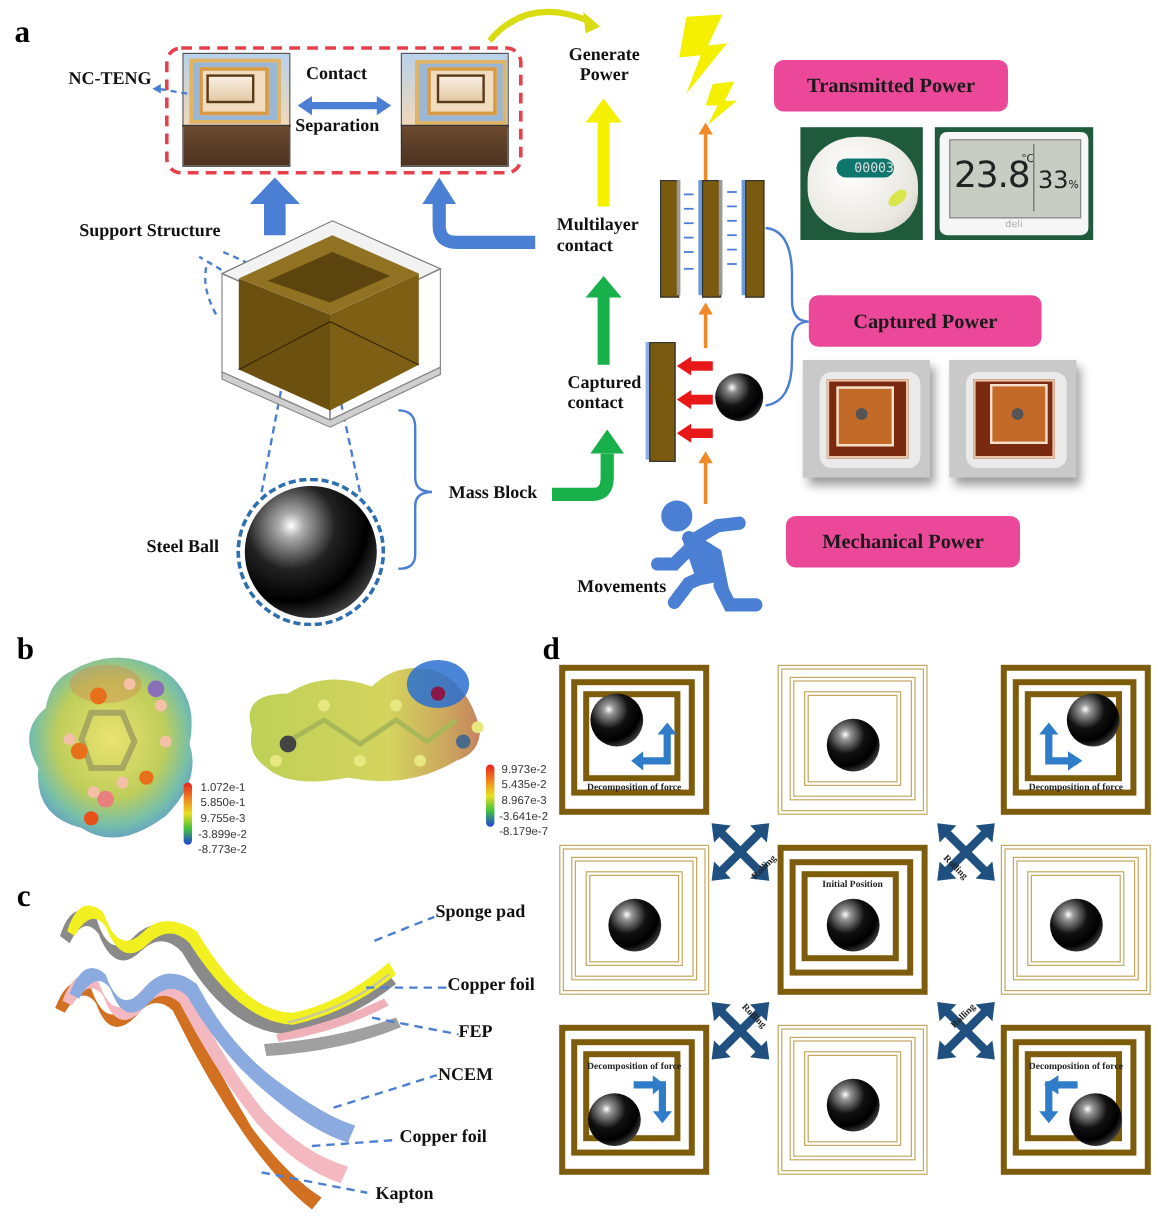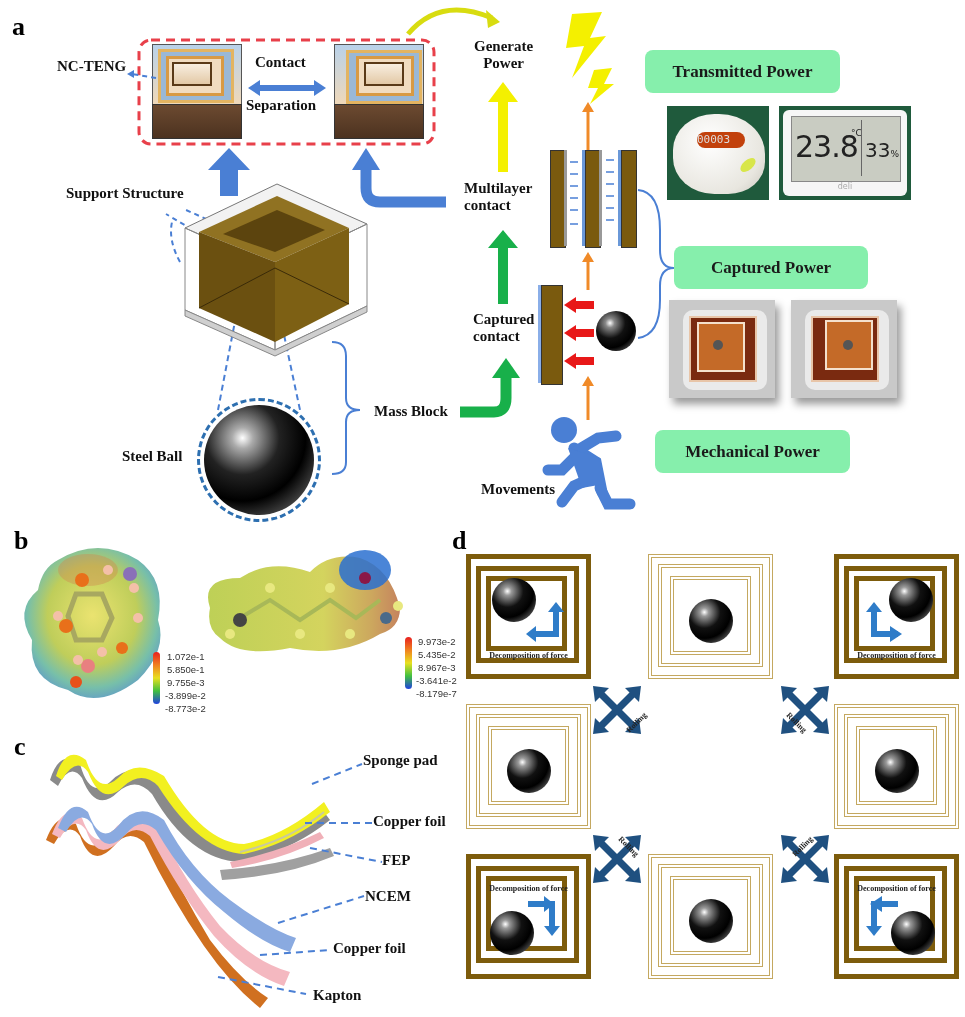--- a/index.html
+++ b/index.html
@@ -1,20 +1,20 @@
 <!DOCTYPE html>
 <html><head>
 <meta charset="utf-8">
 <style>
   html,body{margin:0;padding:0;background:#fff;}
   body{width:965px;height:1017px;position:relative;overflow:hidden;font-family:"Liberation Serif","DejaVu Serif",serif;}
   .abs{position:absolute;}
   .lbl{position:absolute;font-weight:bold;color:#111;font-size:15px;line-height:1.15;white-space:nowrap;}
   .panel-letter{position:absolute;font-weight:bold;font-size:26px;color:#000;}
-  .orange-box{position:absolute;background:#86efac;border-radius:8px;color:#1a1a1a;font-weight:bold;font-size:17px;display:flex;align-items:center;justify-content:center;}
+  .orange-box{position:absolute;background:#ec4899;border-radius:8px;color:#1a1a1a;font-weight:bold;font-size:17px;display:flex;align-items:center;justify-content:center;}
   svg{position:absolute;overflow:visible;}
   .legend-txt{font-family:"Liberation Sans","DejaVu Sans",sans-serif;font-size:9.5px;color:#333;position:absolute;white-space:nowrap;line-height:12px;}
   .cell-cap{font-size:8px;font-weight:bold;color:#222;}
 </style>
 </head>
 <body>
 
 <div class="panel-letter" style="left:12px;top:12px;">a</div>
 
 <svg width="965" height="1017" style="left:0;top:0;pointer-events:none;">
@@ -181,21 +181,21 @@
   </g>
   <polygon points="30,36 62,46 66,72 44,76" fill="#4a7fd4"></polygon>
 </svg>
 
 <div class="orange-box" style="left:645px;top:50px;width:195px;height:43px;">Transmitted Power</div>
 <div class="orange-box" style="left:674px;top:246px;width:194px;height:43px;">Captured Power</div>
 <div class="orange-box" style="left:655px;top:430px;width:195px;height:43px;">Mechanical Power</div>
 
 <div class="abs" style="left:667px;top:106px;width:102px;height:94px;background:#1f5a3c;overflow:hidden;">
   <div style="position:absolute;left:6px;top:8px;width:92px;height:80px;border-radius:45% 50% 40% 45%;background:radial-gradient(circle at 40% 35%,#fff,#e8e6df 70%,#c8c5bc);"></div>
-  <div style="position:absolute;left:30px;top:26px;width:48px;height:16px;border-radius:8px;background:#c2410c;color:#ddd;font-family:'DejaVu Sans Mono',monospace;font-size:11px;text-align:left;line-height:16px;">00003</div>
+  <div style="position:absolute;left:30px;top:26px;width:48px;height:16px;border-radius:8px;background:#0f766e;color:#ddd;font-family:'DejaVu Sans Mono',monospace;font-size:11px;text-align:right;line-height:16px;">00003</div>
   <div style="position:absolute;left:72px;top:54px;width:18px;height:10px;border-radius:50%;background:#d8e64a;transform:rotate(-40deg);"></div>
 </div>
 
 <div class="abs" style="left:779px;top:106px;width:132px;height:94px;background:#1f5a3c;">
   <div style="position:absolute;left:4px;top:4px;width:124px;height:86px;background:#f6f6f6;border-radius:6px;"></div>
   <div style="position:absolute;left:12px;top:10px;width:108px;height:64px;background:#c9ccc2;border:1px solid #888;"></div>
   <div style="position:absolute;left:16px;top:24px;font-family:'DejaVu Sans',sans-serif;font-size:30px;color:#222;line-height:34px;letter-spacing:-1px;">
     <span>23.8</span>
   </div>
   <div style="position:absolute;left:72px;top:22px;font-family:'DejaVu Sans',sans-serif;font-size:9px;color:#222;">°C</div>
@@ -356,20 +356,27 @@
         <polygon points="-2,8 6,-2 14,8" fill="#2f7cc8"></polygon>
         <polygon points="22,22 34,30 22,38" fill="#2f7cc8"></polygon>
       </svg>
     </div>
     <div style="position: absolute; left: 0px; top: 150px; width: 125px; height: 125px;">
       <div style="position: absolute; left: 0px; top: 0px; width: 125px; height: 125px; box-sizing: border-box; border: 4px double rgb(196, 168, 96); background: rgb(255, 255, 255);"></div>
       <div style="position: absolute; left: 10px; top: 10px; width: 105px; height: 103px; box-sizing: border-box; border: 4px double rgb(196, 168, 96); background: rgb(255, 255, 255);"></div>
       <div style="position: absolute; left: 22px; top: 22px; width: 81px; height: 79px; box-sizing: border-box; border: 4px double rgb(196, 168, 96); background: rgb(255, 255, 255);"></div>
       <div style="position: absolute; left: 40.5px; top: 44.5px; width: 44px; height: 44px; border-radius: 50%; background: radial-gradient(circle at 35% 30%, rgb(255, 255, 255) 0%, rgb(153, 153, 153) 10%, rgb(17, 17, 17) 38%, rgb(0, 0, 0) 62%, rgb(136, 136, 136) 95%);"></div>
     </div>
+    <div style="position: absolute; left: 182px; top: 150px; width: 125px; height: 125px;">
+      <div style="position: absolute; left: 0px; top: 0px; width: 125px; height: 125px; box-sizing: border-box; border: 5px solid rgb(125, 92, 12); background: rgb(255, 255, 255);"></div>
+      <div style="position: absolute; left: 10px; top: 12px; width: 103px; height: 97px; box-sizing: border-box; border: 5px solid rgb(125, 92, 12); background: rgb(255, 255, 255);"></div>
+      <div style="position: absolute; left: 20px; top: 22px; width: 81px; height: 75px; box-sizing: border-box; border: 5px solid rgb(125, 92, 12); background: rgb(255, 255, 255);"></div>
+      <div style="position: absolute; left: 40.5px; top: 44.5px; width: 44px; height: 44px; border-radius: 50%; background: radial-gradient(circle at 35% 30%, rgb(255, 255, 255) 0%, rgb(153, 153, 153) 10%, rgb(17, 17, 17) 38%, rgb(0, 0, 0) 62%, rgb(136, 136, 136) 95%);"></div>
+      <div class="cell-cap" style="position: absolute; left: 0px; width: 125px; text-align: center; top: 28px; white-space: nowrap;">Initial Position</div>
+    </div>
     <div style="position: absolute; left: 368px; top: 150px; width: 125px; height: 125px;">
       <div style="position: absolute; left: 0px; top: 0px; width: 125px; height: 125px; box-sizing: border-box; border: 4px double rgb(196, 168, 96); background: rgb(255, 255, 255);"></div>
       <div style="position: absolute; left: 10px; top: 10px; width: 105px; height: 103px; box-sizing: border-box; border: 4px double rgb(196, 168, 96); background: rgb(255, 255, 255);"></div>
       <div style="position: absolute; left: 22px; top: 22px; width: 81px; height: 79px; box-sizing: border-box; border: 4px double rgb(196, 168, 96); background: rgb(255, 255, 255);"></div>
       <div style="position: absolute; left: 40.5px; top: 44.5px; width: 44px; height: 44px; border-radius: 50%; background: radial-gradient(circle at 35% 30%, rgb(255, 255, 255) 0%, rgb(153, 153, 153) 10%, rgb(17, 17, 17) 38%, rgb(0, 0, 0) 62%, rgb(136, 136, 136) 95%);"></div>
     </div>
     <div style="position: absolute; left: 0px; top: 300px; width: 125px; height: 125px;">
       <div style="position: absolute; left: 0px; top: 0px; width: 125px; height: 125px; box-sizing: border-box; border: 5px solid rgb(125, 92, 12); background: rgb(255, 255, 255);"></div>
       <div style="position: absolute; left: 10px; top: 12px; width: 103px; height: 97px; box-sizing: border-box; border: 5px solid rgb(125, 92, 12); background: rgb(255, 255, 255);"></div>
       <div style="position: absolute; left: 20px; top: 22px; width: 81px; height: 75px; box-sizing: border-box; border: 5px solid rgb(125, 92, 12); background: rgb(255, 255, 255);"></div>

